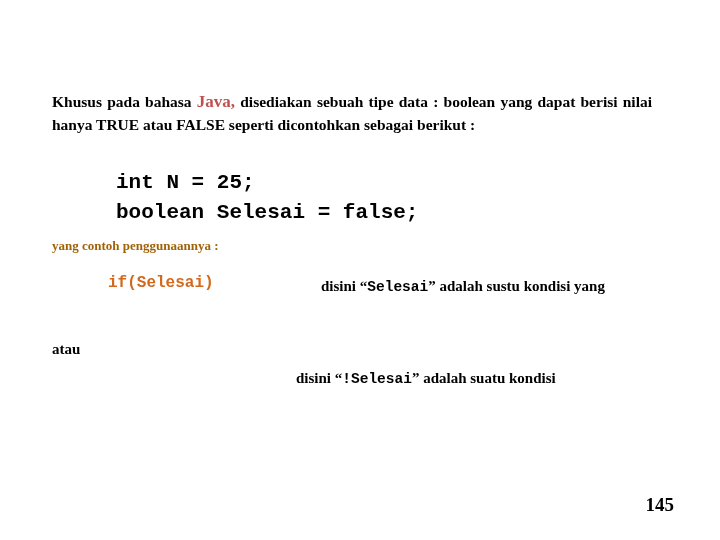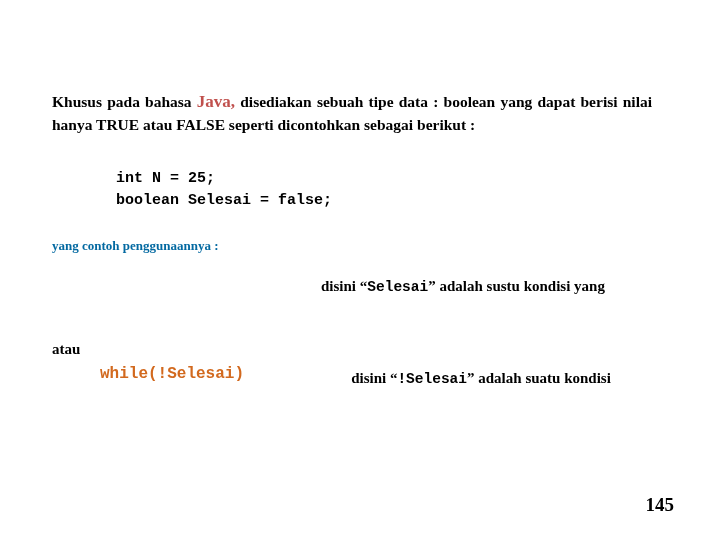--- a/index.html
+++ b/index.html
@@ -43,36 +43,36 @@
   .intro .plain {
     font-weight: bold;
   }
 
   
   .code-block {
     position: absolute;
     left: 116px;
     top: 168px;
     font-family: "Liberation Mono", monospace;
-    font-size: 15px;
+    font-size: 21px;
     font-weight: bold;
     line-height: 1.45;
     color: #000000;
     white-space: pre;
   }
 
   
   .note {
     position: absolute;
     left: 52px;
     top: 238px;
     font-family: "Liberation Serif", serif;
     font-size: 13px;
     font-weight: bold;
-    color: #0369a1;
+    color: #a16207;
   }
 
   
   .if-row {
     position: absolute;
     left: 108px;
     top: 273px;
     width: 560px;
   }
   .code-orange {
@@ -120,21 +120,20 @@
   }
   .while-desc {
     position: absolute;
     left: 196px;
     top: 3px;
     width: 370px;
     font-family: "Liberation Serif", serif;
     font-size: 15px;
     font-weight: bold;
     line-height: 1.5;
-    text-align: center;
     color: #000000;
   }
 
   
   .page-number {
     position: absolute;
     right: 18px;
     bottom: 24px;
     font-family: "Liberation Serif", serif;
     font-size: 19px;
@@ -149,25 +148,25 @@
 <div class="slide">
 
   <p class="intro"><span class="plain">Khusus pada bahasa </span><span class="java-word">Java,</span><span class="plain"> disediakan sebuah tipe data : boolean yang dapat berisi nilai hanya TRUE atau FALSE seperti dicontohkan sebagai berikut :</span></p>
 
   <div class="code-block">int N = 25;
 boolean Selesai = false;</div>
 
   <div class="note">yang contoh penggunaannya :</div>
 
   <div class="if-row">
+    <span class="code-orange">if(Selesai)</span>
     <div class="if-desc"><span>disini “</span><span class="mono-inline">Selesai</span><span>” adalah sustu kondisi yang</span><br></div>
   </div>
 
   <div class="atau">atau</div>
 
   <div class="while-row">
-    <span class="code-orange">while(!Selesai)</span>
     <div class="while-desc"><span>disini “</span><span class="mono-inline">!Selesai</span><span>” adalah suatu  kondisi</span><br></div>
   </div>
 
   <div class="page-number">145</div>
 
 </div>
 
 </body></html>

